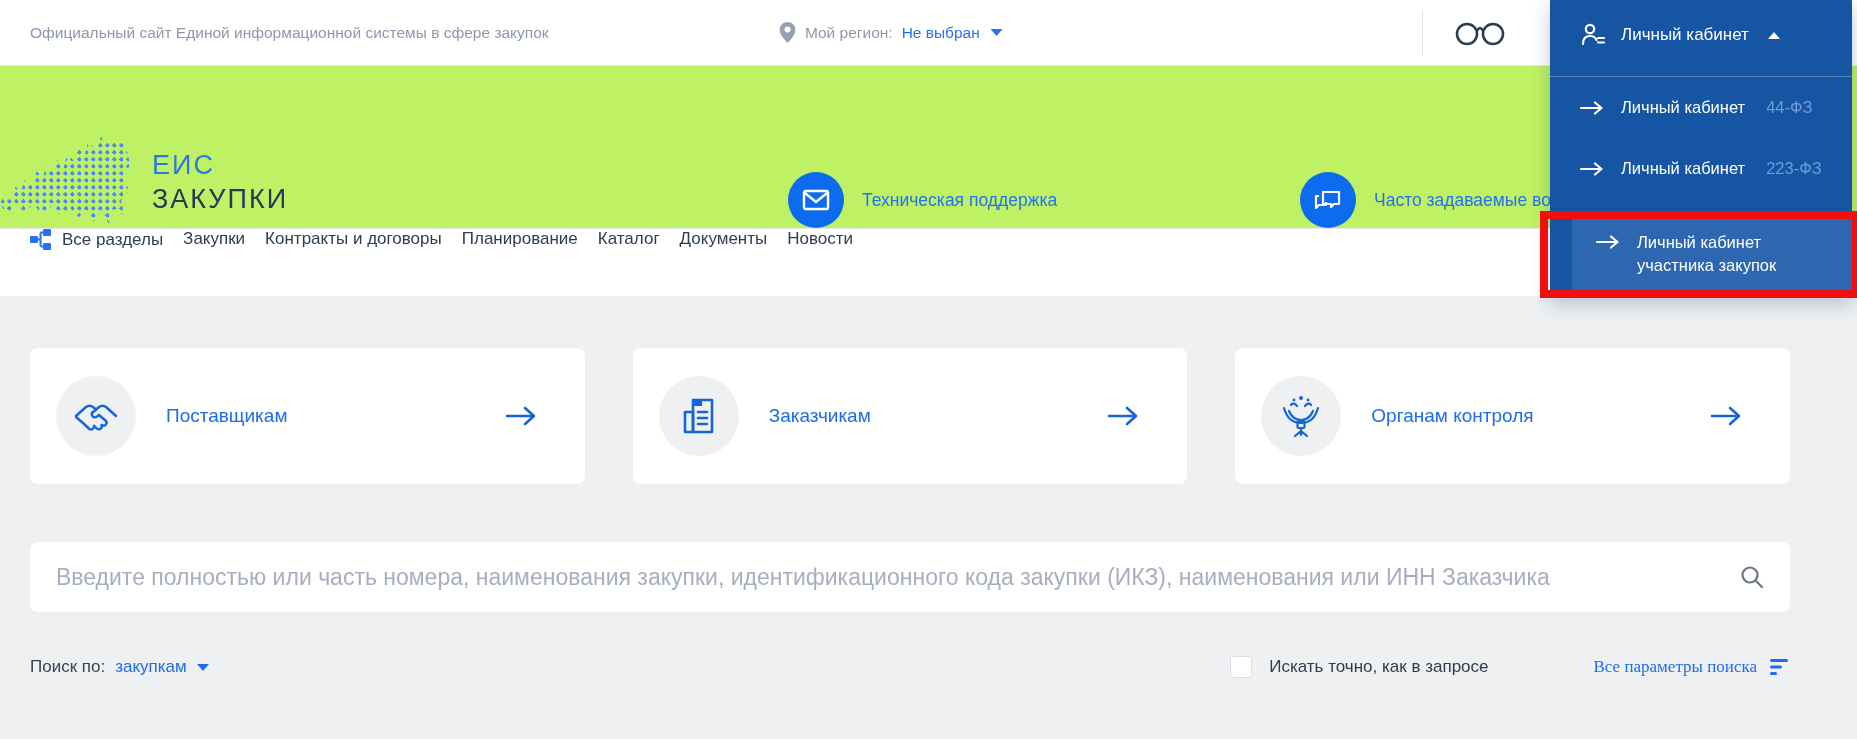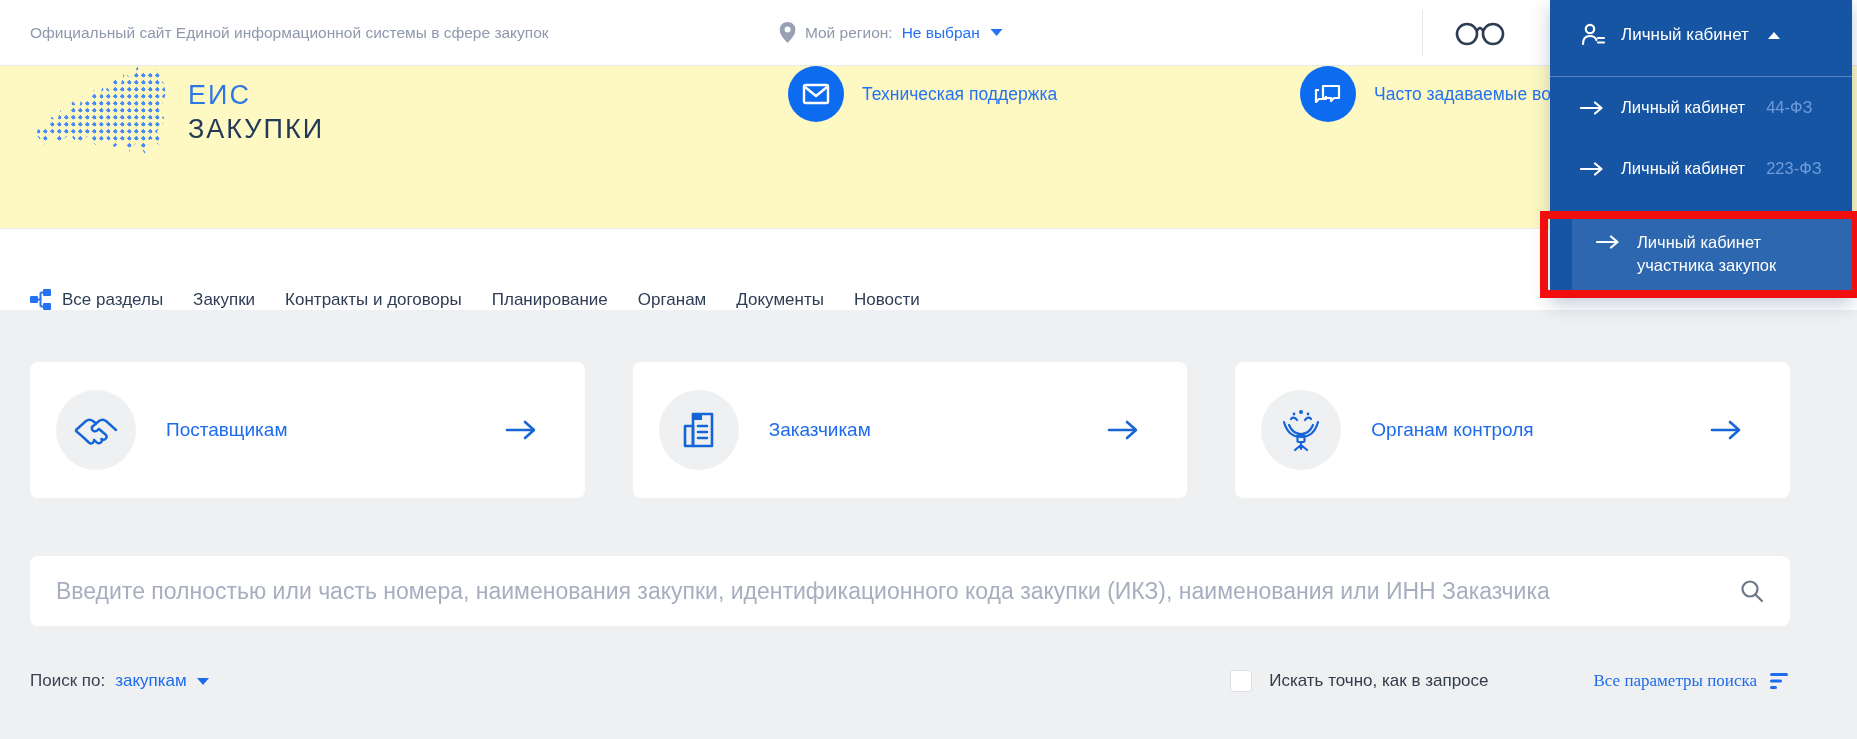--- a/index.html
+++ b/index.html
@@ -46,43 +46,43 @@
   .menu-item-label { color:#fff; font-size:16.5px; white-space:nowrap; }
   .menu-item-suffix { color:#6f9cd9; font-size:16.5px; margin-left:4px; }
   .highlight-box { border:8px solid #f10e0e; margin:12px -8px 0 -10px; }
   .menu-item--active {
     background:#2c67af; display:flex; gap:17px; align-items:flex-start;
     padding:12px 12px 13px 24px; cursor:pointer;margin-left:24px;
   }
   .menu-item--active .arrow-svg { margin-top:4px; flex:none; }
   .menu-item--active .menu-item-label { white-space:normal; line-height:23px; }
   
-  .header-row { height:162px; background:#fef9c3; display:flex; align-items:flex-start; padding-left:36px; position:relative; }
+  .header-row { height:162px; background:#bef264; display:flex; align-items:flex-end; position:relative; }
   .logo { display:flex; align-items:center; gap:22px; cursor:pointer; }
   .logo-map {
     width:130px; height:92px;
     background-image:radial-gradient(circle at 2.4px 2.4px, #4b8bf5 1.9px, transparent 2.2px);
     background-size:7px 7px;
     clip-path:polygon(0% 74%,4% 62%,8% 68%,12% 55%,16% 61%,19% 48%,25% 53%,28% 38%,33% 46%,36% 30%,40% 39%,44% 26%,49% 34%,52% 18%,57% 28%,60% 12%,65% 22%,68% 6%,74% 16%,78% 0%,86% 9%,92% 3%,97% 13%,100% 30%,96% 45%,99% 60%,93% 71%,97% 88%,88% 79%,84% 96%,78% 82%,72% 93%,66% 80%,60% 89%,54% 78%,46% 86%,40% 76%,32% 85%,26% 74%,18% 83%,12% 72%,6% 86%);
   }
   .logo-text { font-size:27px; letter-spacing:2px; line-height:34px; }
   .logo-line1 { color:#2b78e4; }
   .logo-line2 { color:#223a57; }
   .support-link { position:absolute; display:flex; align-items:center; gap:18px; cursor:pointer; }
   .support-link.tech { left:788px; }
   .support-link.faq  { left:1300px; }
   .icon-circle {
     width:56px; height:56px; border-radius:50%; background:#0d6bf0;
     display:flex; align-items:center; justify-content:center; flex:none;
   }
   .support-label { color:#2472f2; font-size:17.5px; white-space:nowrap; }
   
   .nav-row {
-    height:82px; background:#fff; border-top:1px solid #e7eaee;
-    display:flex; align-items:flex-end; gap:30px; padding-left:30px;
+    height:68px; background:#fff; border-top:1px solid #e7eaee;
+    display:flex; align-items:flex-start; gap:20px; padding-left:30px;
   }
   .nav-item { color:#2d3d55; font-size:17px; cursor:pointer; display:flex; align-items:center; gap:11px; }
   
   .content { height:429px; padding:52px 67px 0 30px; }
   .cards { display:flex; gap:48px;align-items:flex-end; }
   .card {
     flex:1; height:136px; background:#fff; border-radius:8px;
     display:flex; align-items:center; padding:0 48px 0 26px; cursor:pointer;
   }
   .card-circle {
@@ -236,21 +236,21 @@
   <div class="nav-item">
       <span>Закупки</span>
     </div>
   <div class="nav-item">
       <span>Контракты и договоры</span>
     </div>
   <div class="nav-item">
       <span>Планирование</span>
     </div>
   <div class="nav-item">
-      <span>Органам</span>
+      <span>Каталог</span>
     </div>
   <div class="nav-item">
       <span>Документы</span>
     </div>
   <div class="nav-item">
       <span>Новости</span>
     </div>
 </div>
 
 <div class="content">

